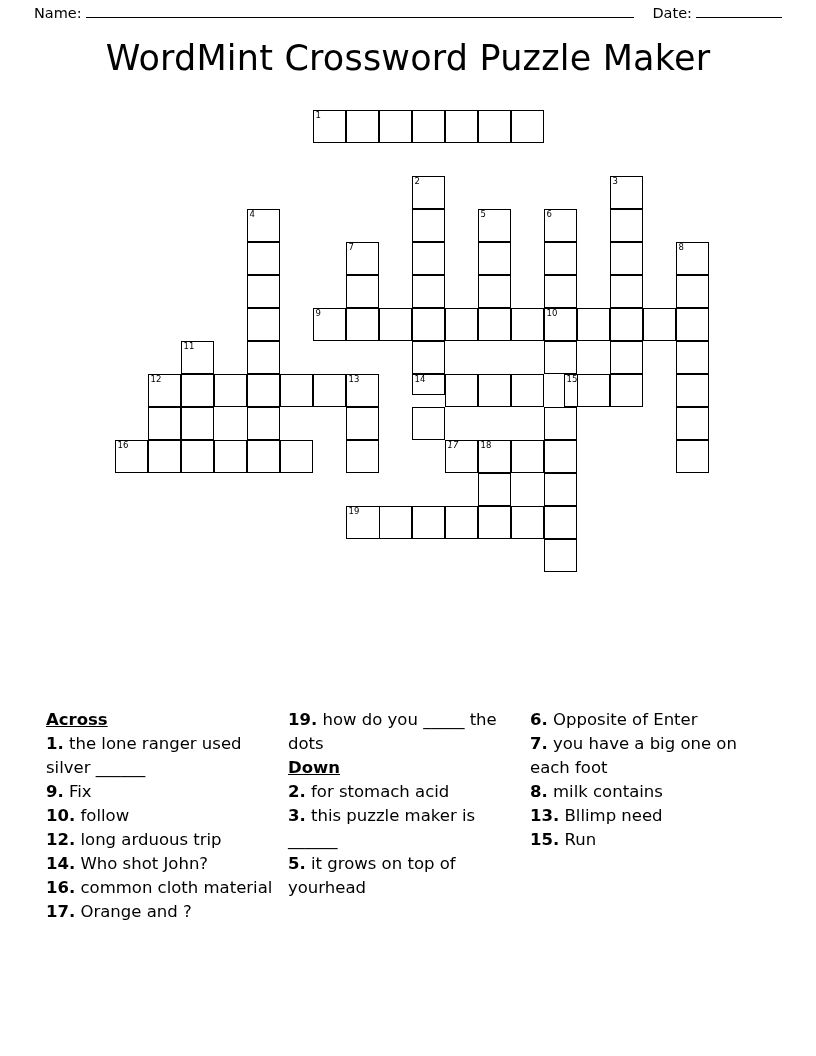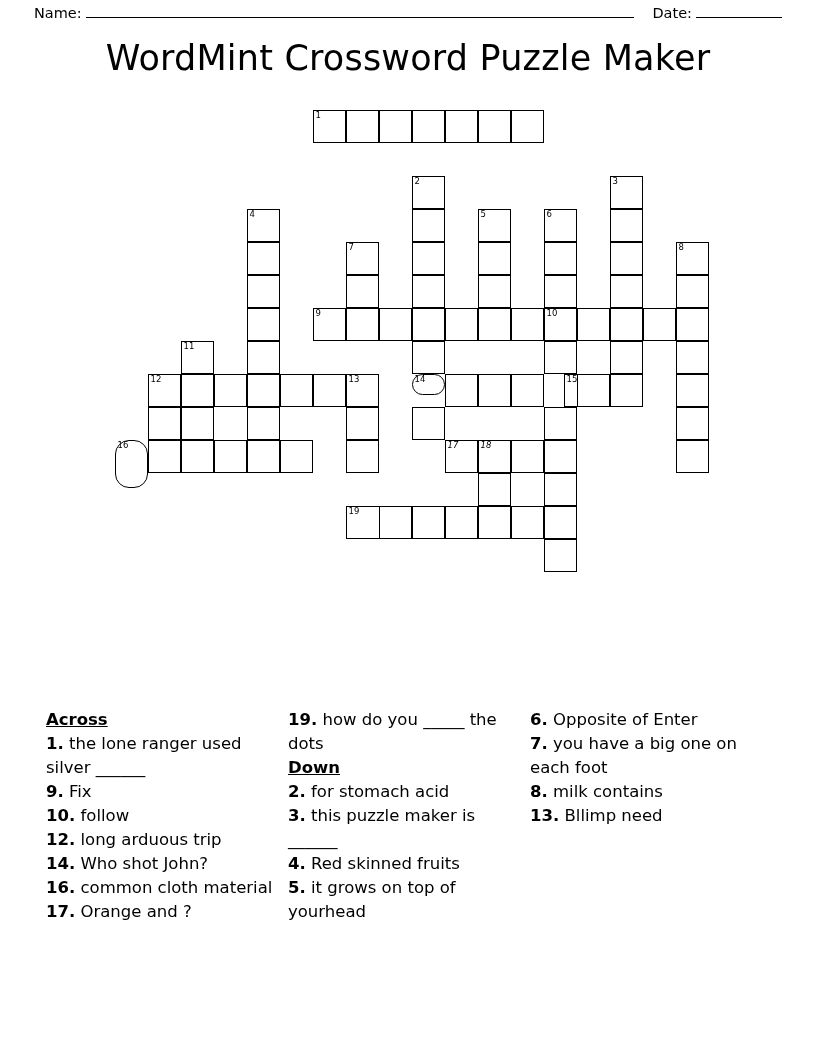--- a/index.html
+++ b/index.html
@@ -194,52 +194,52 @@
       <span class="num">12</span>
     </div>
     <div class="cell" style="left: 181px; top: 270px; width: 33px; height: 33px;"></div>
     <div class="cell" style="left: 214px; top: 270px; width: 33px; height: 33px;"></div>
     <div class="cell" style="left: 247px; top: 270px; width: 33px; height: 33px;"></div>
     <div class="cell" style="left: 280px; top: 270px; width: 33px; height: 33px;"></div>
     <div class="cell" style="left: 313px; top: 270px; width: 33px; height: 33px;"></div>
     <div class="cell" style="left: 346px; top: 270px; width: 33px; height: 33px;">
       <span class="num">13</span>
     </div>
-    <div class="cell" style="left: 412px; top: 270px; width: 33px; height: 21px; border-radius: 12px;">
+    <div class="cell" style="left: 412px; top: 270px; width: 33px; height: 21px;">
       <span class="num">14</span>
     </div>
     <div class="cell" style="left: 445px; top: 270px; width: 33px; height: 33px;"></div>
     <div class="cell" style="left: 478px; top: 270px; width: 33px; height: 33px;"></div>
     <div class="cell" style="left: 511px; top: 270px; width: 33px; height: 33px;"></div>
     <div class="cell" style="left: 544px; top: 270px; width: 33px; height: 33px; margin-left: 20px;">
       <span class="num">15</span>
     </div>
     <div class="cell" style="left: 577px; top: 270px; width: 33px; height: 33px;"></div>
     <div class="cell" style="left: 610px; top: 270px; width: 33px; height: 33px;"></div>
     <div class="cell" style="left: 676px; top: 270px; width: 33px; height: 33px;"></div>
     <div class="cell" style="left: 148px; top: 303px; width: 33px; height: 33px;"></div>
     <div class="cell" style="left: 181px; top: 303px; width: 33px; height: 33px;"></div>
     <div class="cell" style="left: 247px; top: 303px; width: 33px; height: 33px;"></div>
     <div class="cell" style="left: 346px; top: 303px; width: 33px; height: 33px;"></div>
     <div class="cell" style="left: 412px; top: 303px; width: 33px; height: 33px;"></div>
     <div class="cell" style="left: 544px; top: 303px; width: 33px; height: 33px;"></div>
     <div class="cell" style="left: 676px; top: 303px; width: 33px; height: 33px;"></div>
-    <div class="cell" style="left: 115px; top: 336px; width: 33px; height: 48px; border-radius: 14px;">
+    <div class="cell" style="left: 115px; top: 336px; width: 33px; height: 33px;">
       <span class="num">16</span>
     </div>
     <div class="cell" style="left: 148px; top: 336px; width: 33px; height: 33px;"></div>
     <div class="cell" style="left: 181px; top: 336px; width: 33px; height: 33px;"></div>
     <div class="cell" style="left: 214px; top: 336px; width: 33px; height: 33px;"></div>
     <div class="cell" style="left: 247px; top: 336px; width: 33px; height: 33px;"></div>
     <div class="cell" style="left: 280px; top: 336px; width: 33px; height: 33px;"></div>
     <div class="cell" style="left: 346px; top: 336px; width: 33px; height: 33px;"></div>
     <div class="cell" style="left: 445px; top: 336px; width: 33px; height: 33px; font-style: italic;">
       <span class="num">17</span>
     </div>
-    <div class="cell" style="left: 478px; top: 336px; width: 33px; height: 33px; font-style: italic;">
+    <div class="cell" style="left: 478px; top: 336px; width: 33px; height: 33px;">
       <span class="num">18</span>
     </div>
     <div class="cell" style="left: 511px; top: 336px; width: 33px; height: 33px;"></div>
     <div class="cell" style="left: 544px; top: 336px; width: 33px; height: 33px;"></div>
     <div class="cell" style="left: 676px; top: 336px; width: 33px; height: 33px;"></div>
     <div class="cell" style="left: 478px; top: 369px; width: 33px; height: 33px;"></div>
     <div class="cell" style="left: 544px; top: 369px; width: 33px; height: 33px;"></div>
     <div class="cell" style="left: 346px; top: 402px; width: 33px; height: 33px; padding-left: 39px;">
       <span class="num">19</span>
     </div>
@@ -262,23 +262,23 @@
     <div class="clue"><span class="cnum">14.</span> <span>Who shot John?</span></div>
     <div class="clue"><span class="cnum">16.</span> <span>common cloth material</span></div>
     <div class="clue"><span class="cnum">17.</span> <span>Orange and ?</span></div>
   </div>
 
   <div class="clue-col col-2">
     <div class="clue"><span class="cnum">19.</span> <span>how do you _____ the dots</span></div>
     <div class="clue-heading">Down</div>
     <div class="clue"><span class="cnum">2.</span> <span>for stomach acid</span></div>
     <div class="clue"><span class="cnum">3.</span> <span>this puzzle maker is ______</span></div>
-    <div class="clue"><span class="cnum">4.</span> <span>Red skinned fruits</span></div>
     <div class="clue"><span class="cnum">5.</span> <span>it grows on top of yourhead</span></div>
   </div>
 
   <div class="clue-col col-3">
     <div class="clue"><span class="cnum">6.</span> <span>Opposite of Enter</span></div>
     <div class="clue"><span class="cnum">7.</span> <span>you have a big one on each foot</span></div>
     <div class="clue"><span class="cnum">8.</span> <span>milk contains</span></div>
     <div class="clue"><span class="cnum">13.</span> <span>Bllimp need</span></div>
+    <div class="clue"><span class="cnum">15.</span> <span>Run</span></div>
   </div>
 </div>
 
 </body></html>

